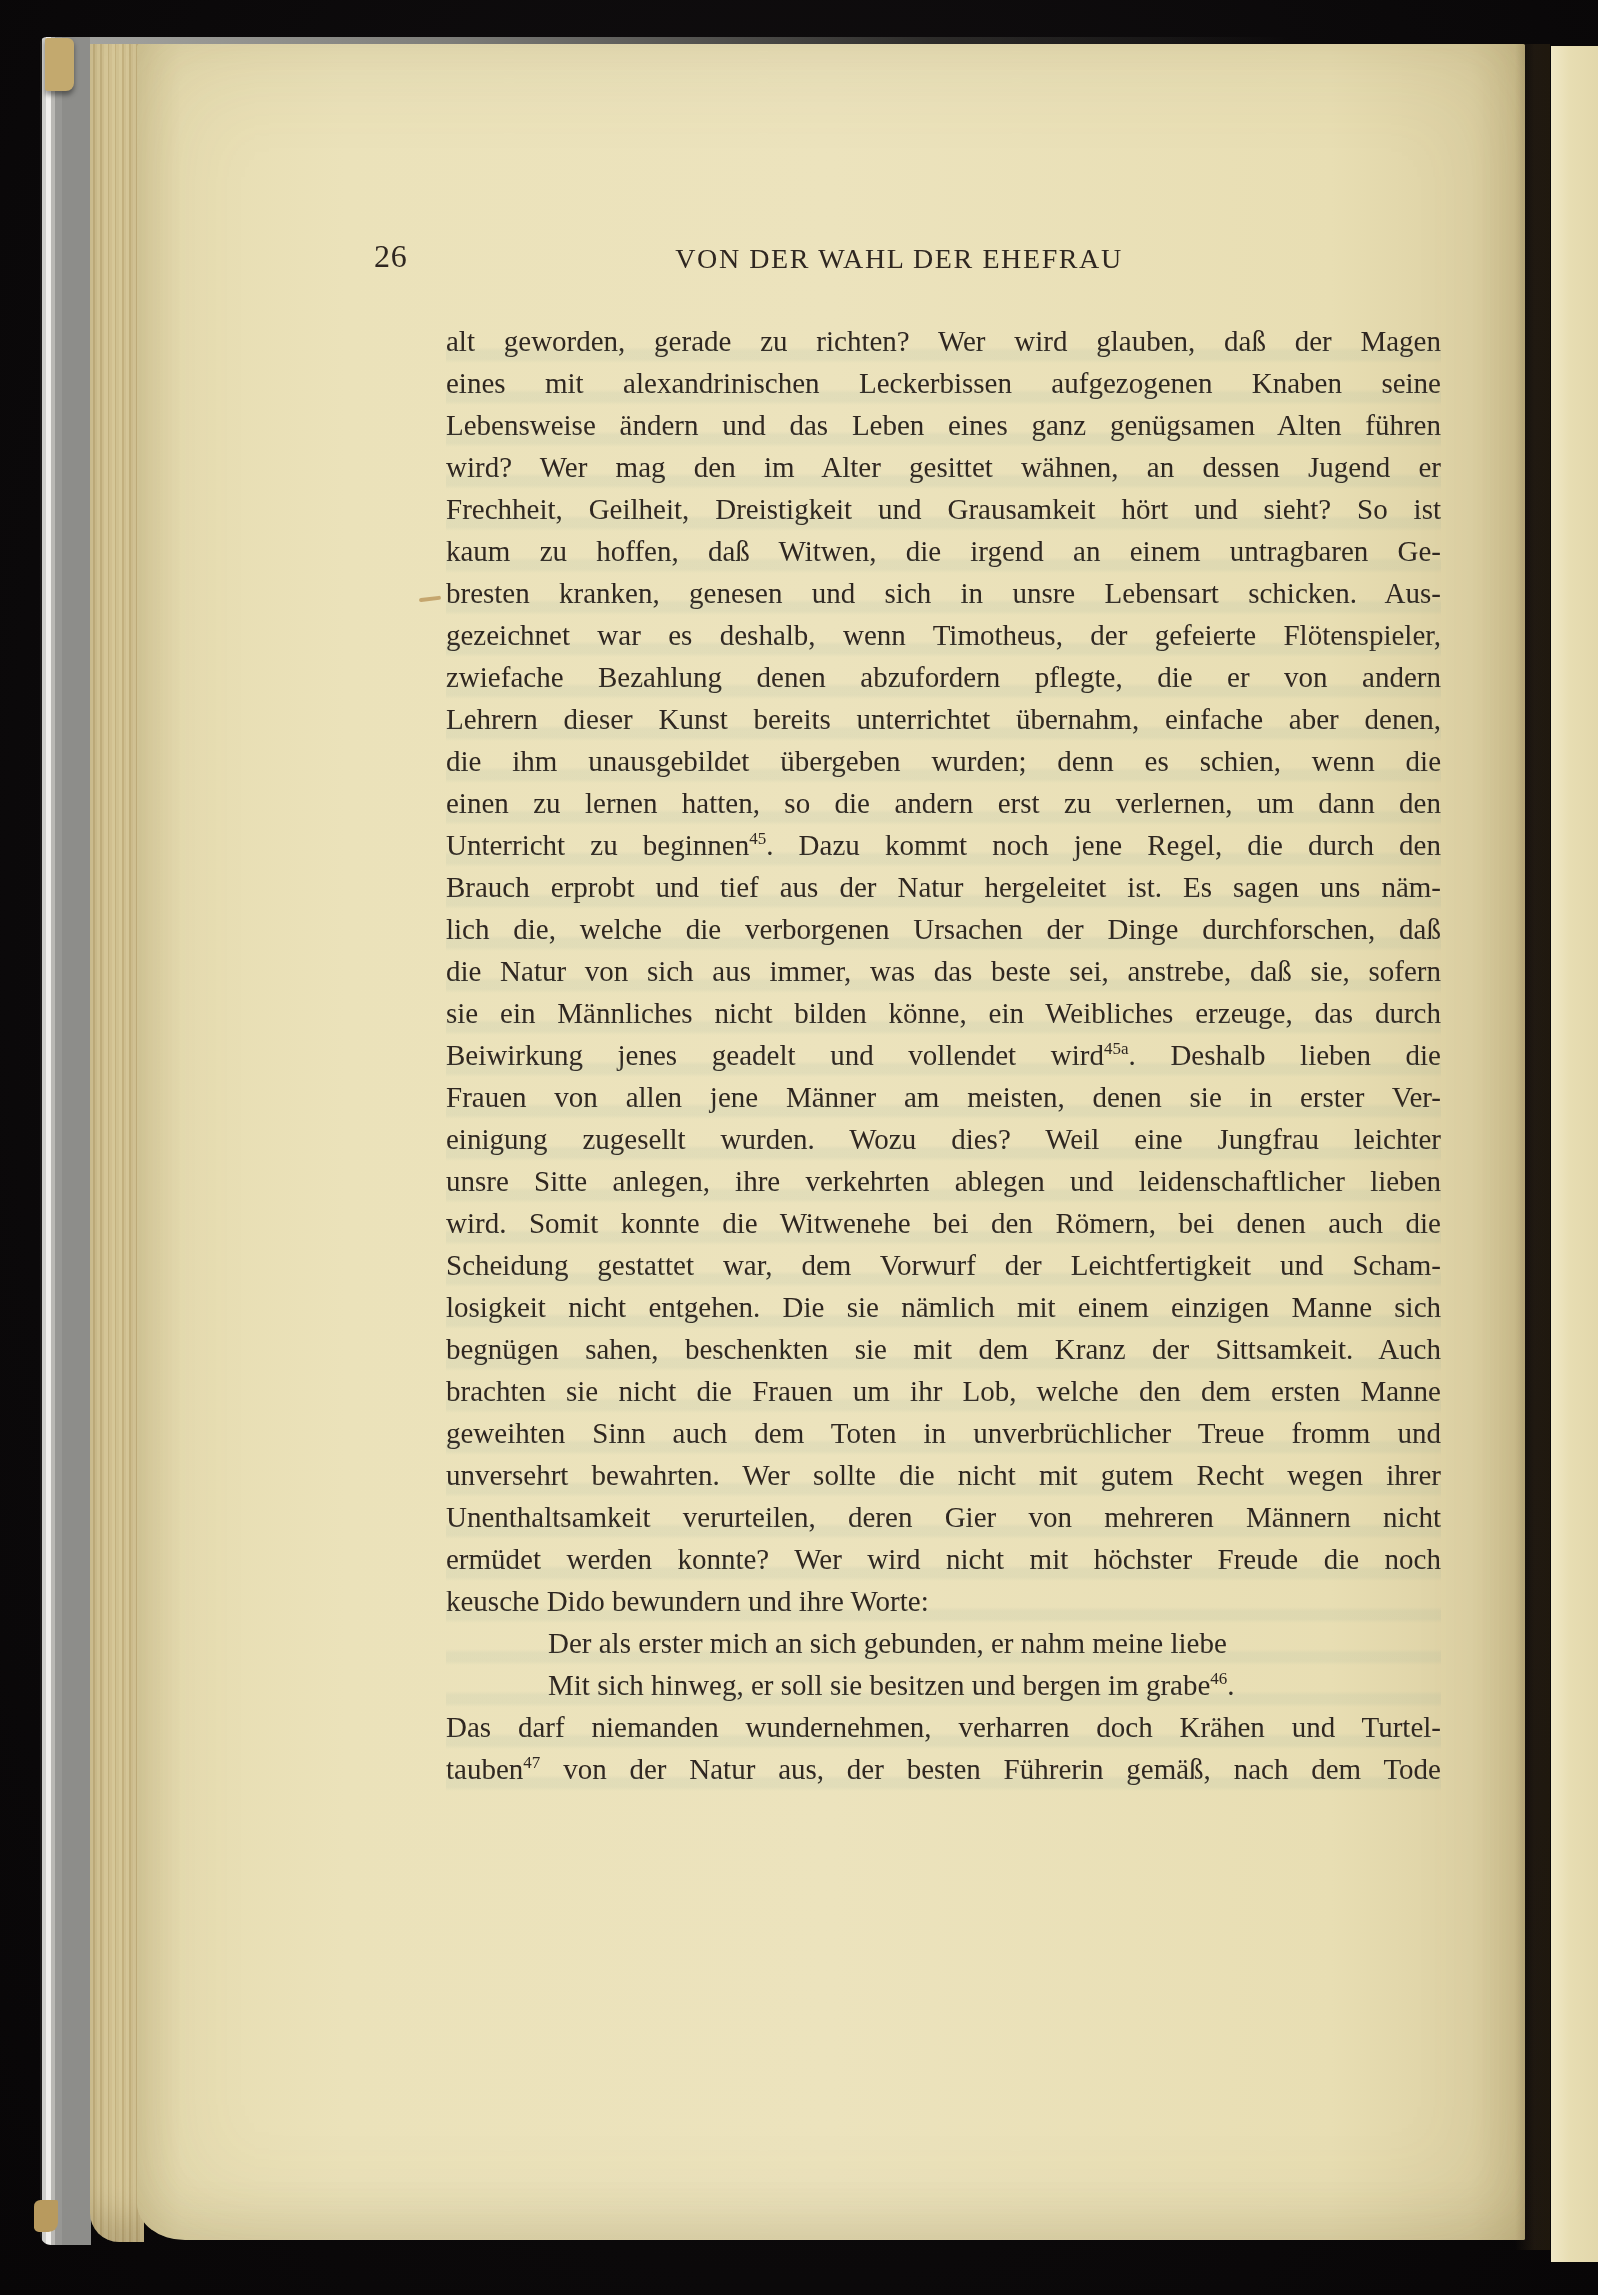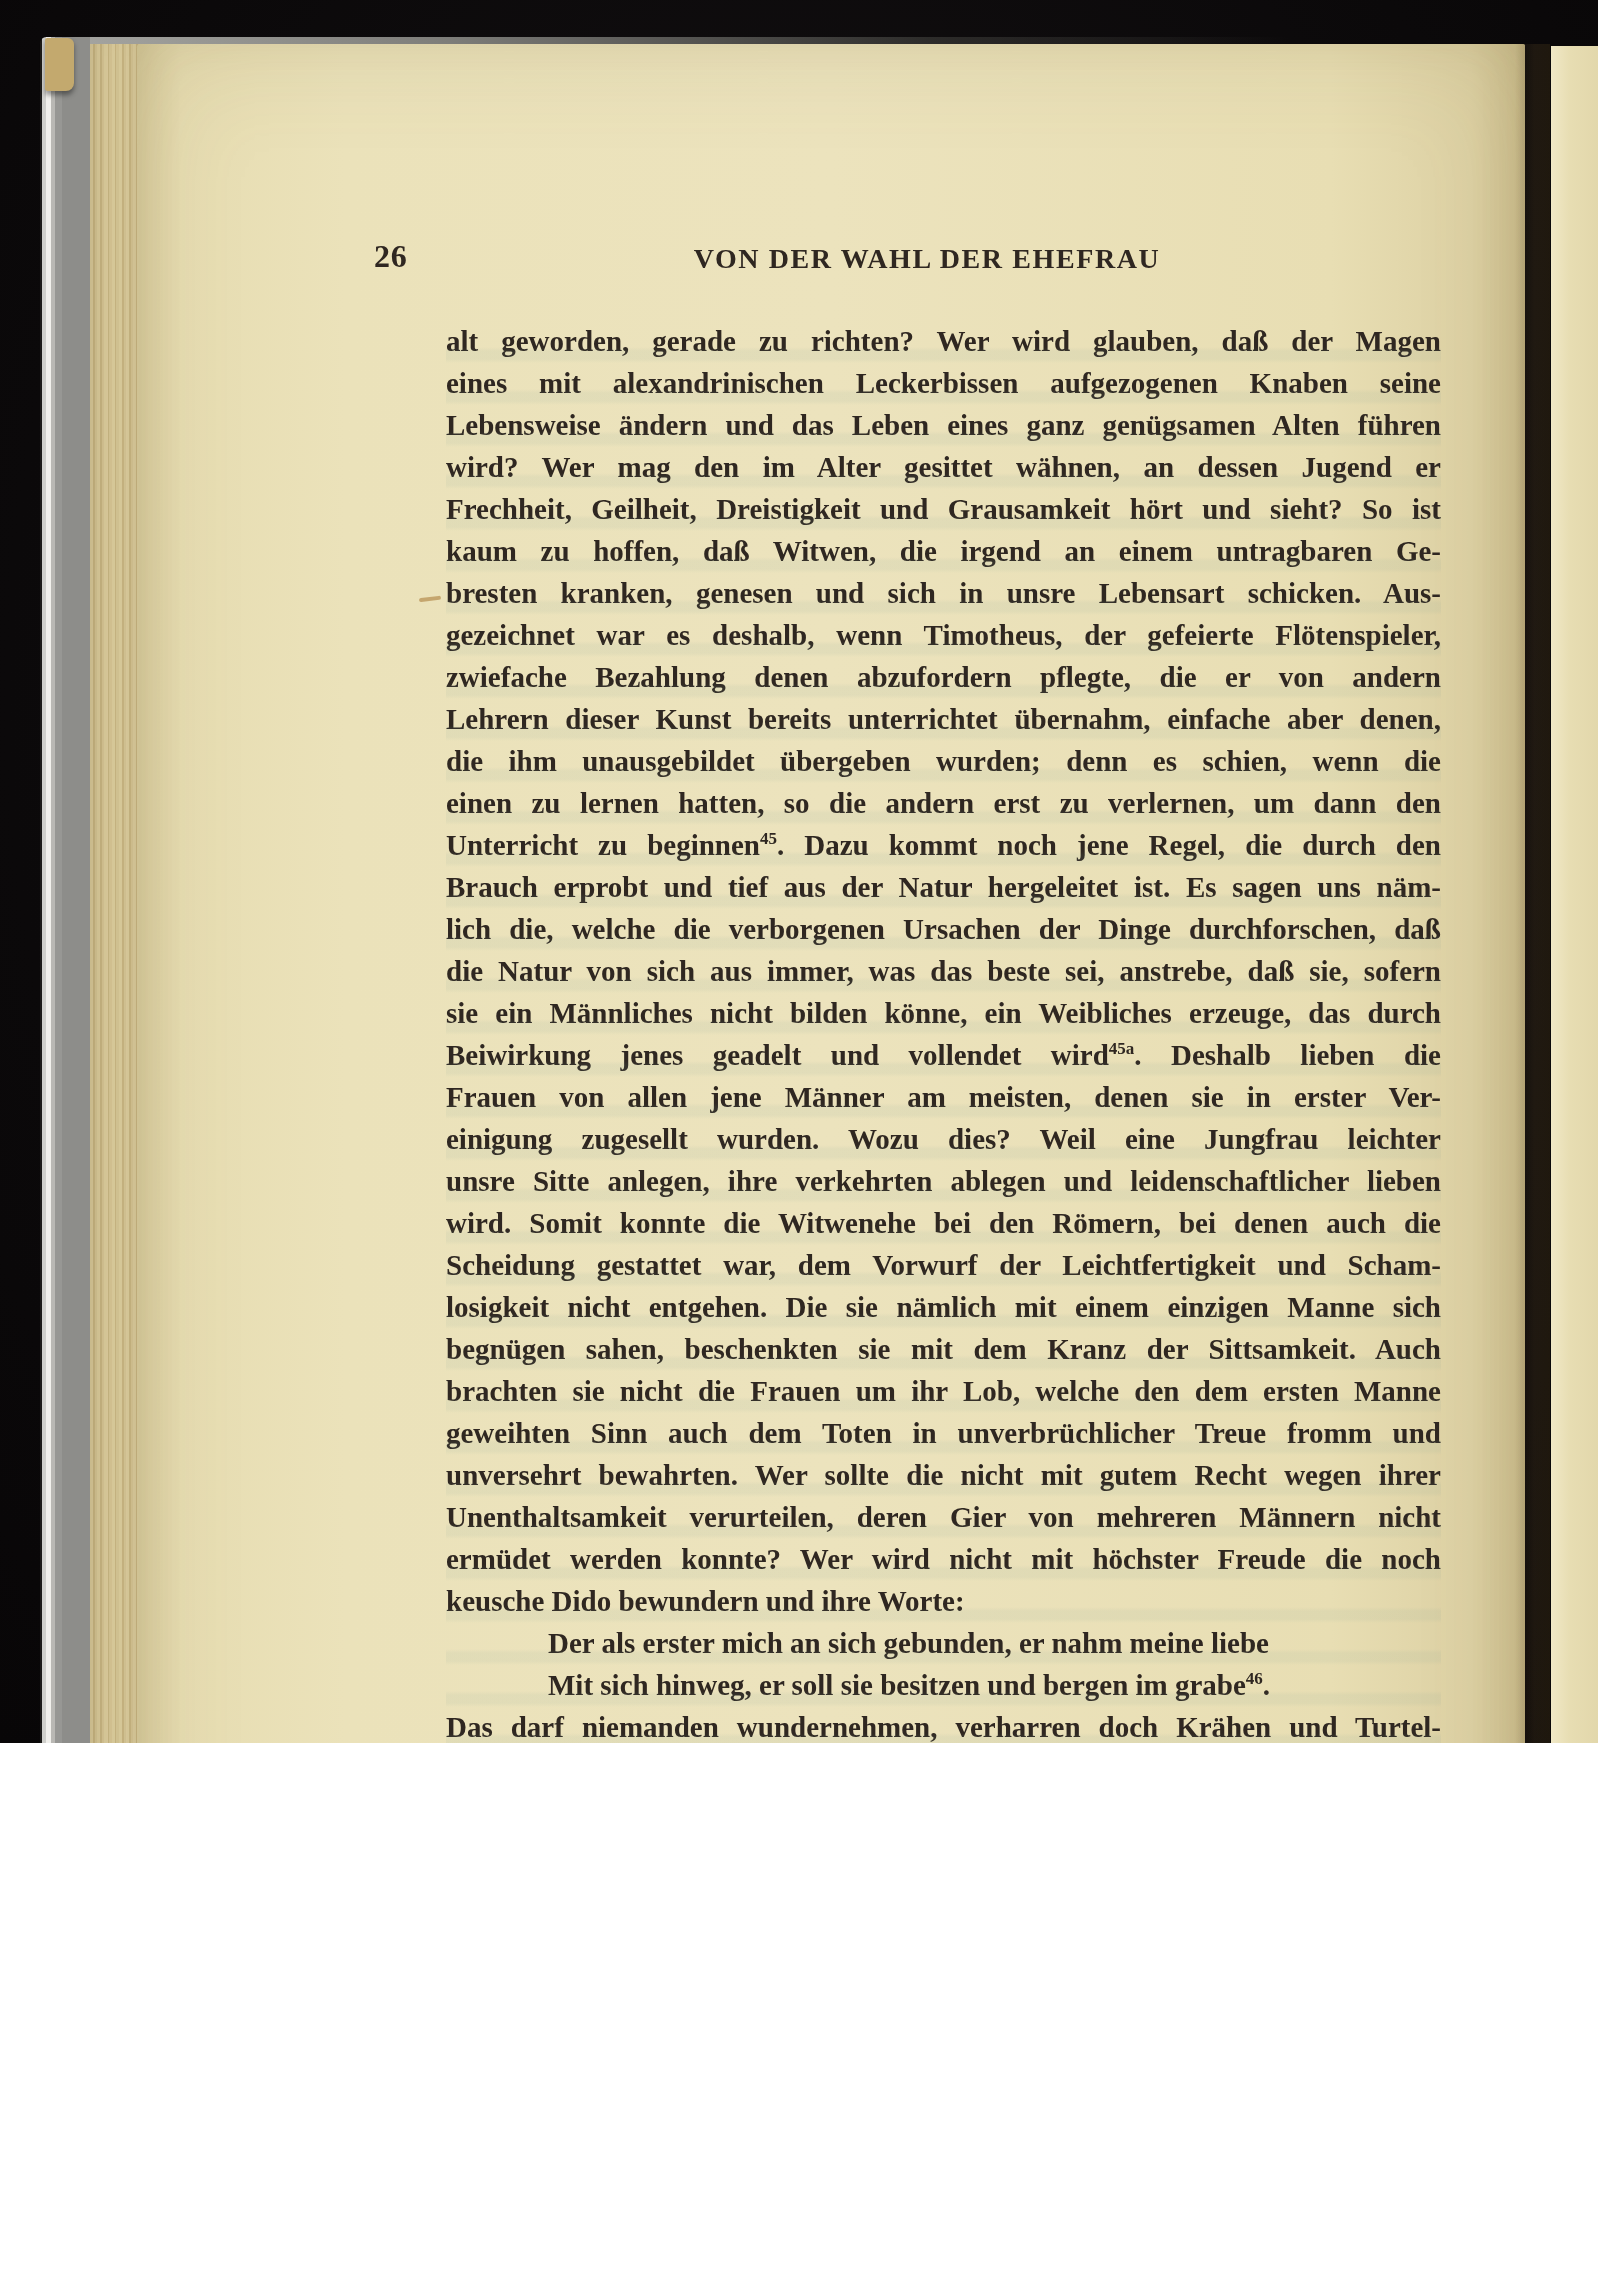--- a/index.html
+++ b/index.html
@@ -1,23 +1,22 @@
 <!DOCTYPE html>
 <html lang="de" style="font-size:12.8px"><head>
 <meta charset="utf-8">
 <style>
   html,body{margin:0;padding:0;}
   .stage{
     position:relative;
-    width:1599px;height:1743px;
+    width:1599px;height:2295px;
     background:
       radial-gradient(ellipse at 50% 40%, #141113 0%, #0b090a 70%, #080607 100%);
     overflow:hidden;
     font-family:"Liberation Serif","DejaVu Serif",serif;
-    font-weight:bold;
   }
   
   .spine{
     position:absolute;left:40px;top:37px;width:51px;height:2208px;
     background:linear-gradient(90deg,
       #1c1b19 0 2.4px,#cfcfcb 2.4px 6.4px,#f1f0ec 6.4px 11.2px,#b9b8b4 11.2px 15px,
       #979794 15px 22.4px,var(--spine,#8d8d8a) 22.4px 100%);
     border-radius:6.4px 0 0 11.2px;
   }
   .tape-top{
@@ -55,21 +54,21 @@
   .facing-page{
     position:absolute;left:1551px;top:46px;width:48px;height:2216px;
     background:linear-gradient(90deg,#f0e8c6,#e7ddb2 40%,#e2d7ab);
   }
   
   .folio{
     position:absolute;left:374px;top:238px;
     font-size:32px;color:var(--ink,#2f2721);letter-spacing:0.8px;
   }
   .running-header{
-    position:absolute;left:655px;top:243px;width:544px;text-align:center;
+    position:absolute;left:627px;top:243px;width:544px;text-align:center;
     font-size:28px;letter-spacing:1.6px;color:var(--ink,#2f2721);white-space:nowrap;
   }
   .textblock{
     position:absolute;left:446px;top:320px;width:995px;
     color:var(--ink,#2f2721);
   }
   .line{
     height:42px;line-height:42px;font-size:29px;white-space:nowrap;
   }
   .line.justify{

